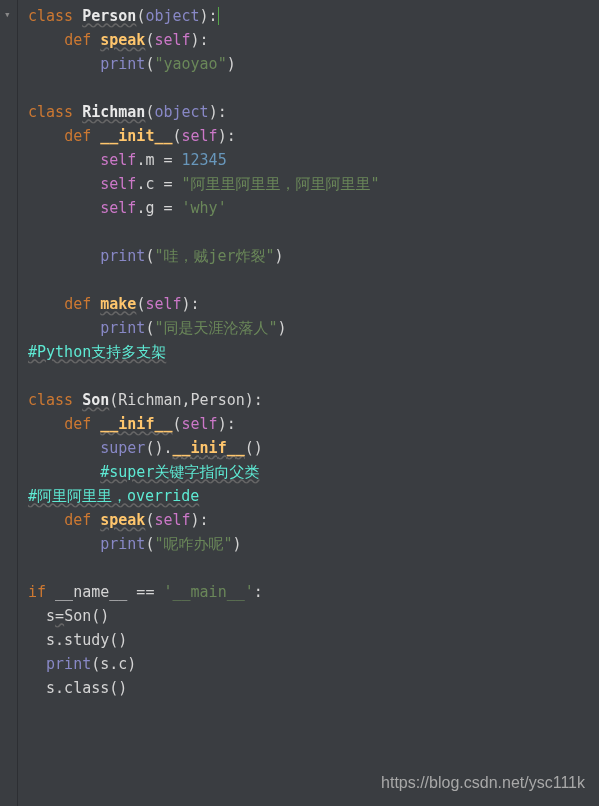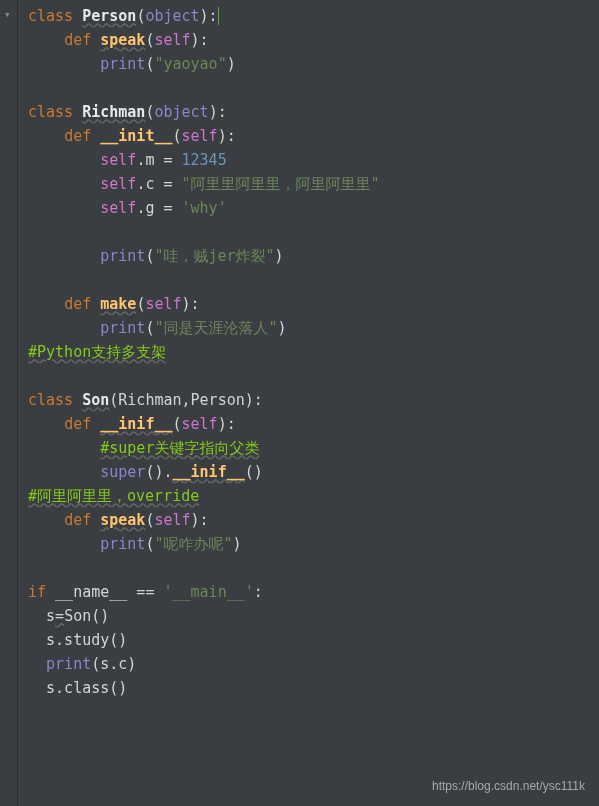--- a/index.html
+++ b/index.html
@@ -36,29 +36,29 @@
     }
     .line { white-space: pre; }
     .kw { color: #cc7832; font-weight: normal; }
     .cls { color: #e8e8e8; font-weight: bold; }
     .fn { color: #ffc66d; font-weight: bold; }
     .self { color: #cc78c8; margin-top: 43px; }
     .builtin { color: #8888c6; }
     .num { color: #6897bb; }
     .str { color: #6a8759; }
     .op { color: #d4d4d4; }
-    .comment { color: #84cc16; }
+    .comment { color: #5eead4; }
     .punct { color: #d4d4d4; }
     .dotted { text-decoration-line: underline; text-decoration-style: wavy; text-decoration-color: #666; }
     .cursor { border-right: 1px solid #57a64a; }
     .watermark {
       position: absolute;
       bottom: 10px;
       right: 14px;
-      font-size: 12px;
+      font-size: 16px;
       color: #a8a8a8;
       font-family: sans-serif;
     }
   </style>
 </head>
 <body>
 
 <div class="gutter">
   <span class="fold-marker">▾</span>
 </div>
@@ -75,22 +75,22 @@
 <div class="line">        <span class="self">self</span><span class="punct">.</span><span class="op">g = </span><span class="str">'why'</span></div>
 <div class="line"> </div>
 <div class="line">        <span class="builtin">print</span><span class="punct">(</span><span class="str">"哇，贼jer炸裂"</span><span class="punct">)</span></div>
 <div class="line"> </div>
 <div class="line">    <span class="kw">def</span> <span class="fn dotted">make</span><span class="punct">(</span><span class="self">self</span><span class="punct">):</span></div>
 <div class="line">        <span class="builtin">print</span><span class="punct">(</span><span class="str">"同是天涯沦落人"</span><span class="punct">)</span></div>
 <div class="line"><span class="comment dotted">#Python支持多支架</span></div>
 <div class="line"> </div>
 <div class="line"><span class="kw">class</span> <span class="cls dotted">Son</span><span class="punct">(</span><span class="op">Richman</span><span class="punct">,</span><span class="op">Person</span><span class="punct">):</span></div>
 <div class="line">    <span class="kw">def</span> <span class="fn dotted">__inif__</span><span class="punct">(</span><span class="self">self</span><span class="punct">):</span></div>
+<div class="line">        <span class="builtin">super</span><span class="punct">().</span><span class="fn dotted">__inif__</span><span class="punct">()</span></div>
 <div class="line">        <span class="comment dotted">#super关键字指向父类</span></div>
-<div class="line">        <span class="builtin">super</span><span class="punct">().</span><span class="fn dotted">__inif__</span><span class="punct">()</span></div>
 <div class="line"><span class="comment dotted">#阿里阿里里，override</span></div>
 <div class="line">    <span class="kw">def</span> <span class="fn dotted">speak</span><span class="punct">(</span><span class="self">self</span><span class="punct">):</span></div>
 <div class="line">        <span class="builtin">print</span><span class="punct">(</span><span class="str">"呢咋办呢"</span><span class="punct">)</span></div>
 <div class="line"> </div>
 <div class="line"><span class="kw">if</span> <span class="op">__name__</span><span class="op"> == </span><span class="str">'__main__'</span><span class="punct">:</span></div>
 <div class="line">  <span class="op">s</span><span class="op dotted">=</span><span class="op">Son()</span></div>
 <div class="line">  <span class="op">s.study()</span></div>
 <div class="line">  <span class="builtin">print</span><span class="punct">(</span><span class="op">s.c</span><span class="punct">)</span></div>
 <div class="line">  <span class="op">s.class()</span></div>
 </div>

